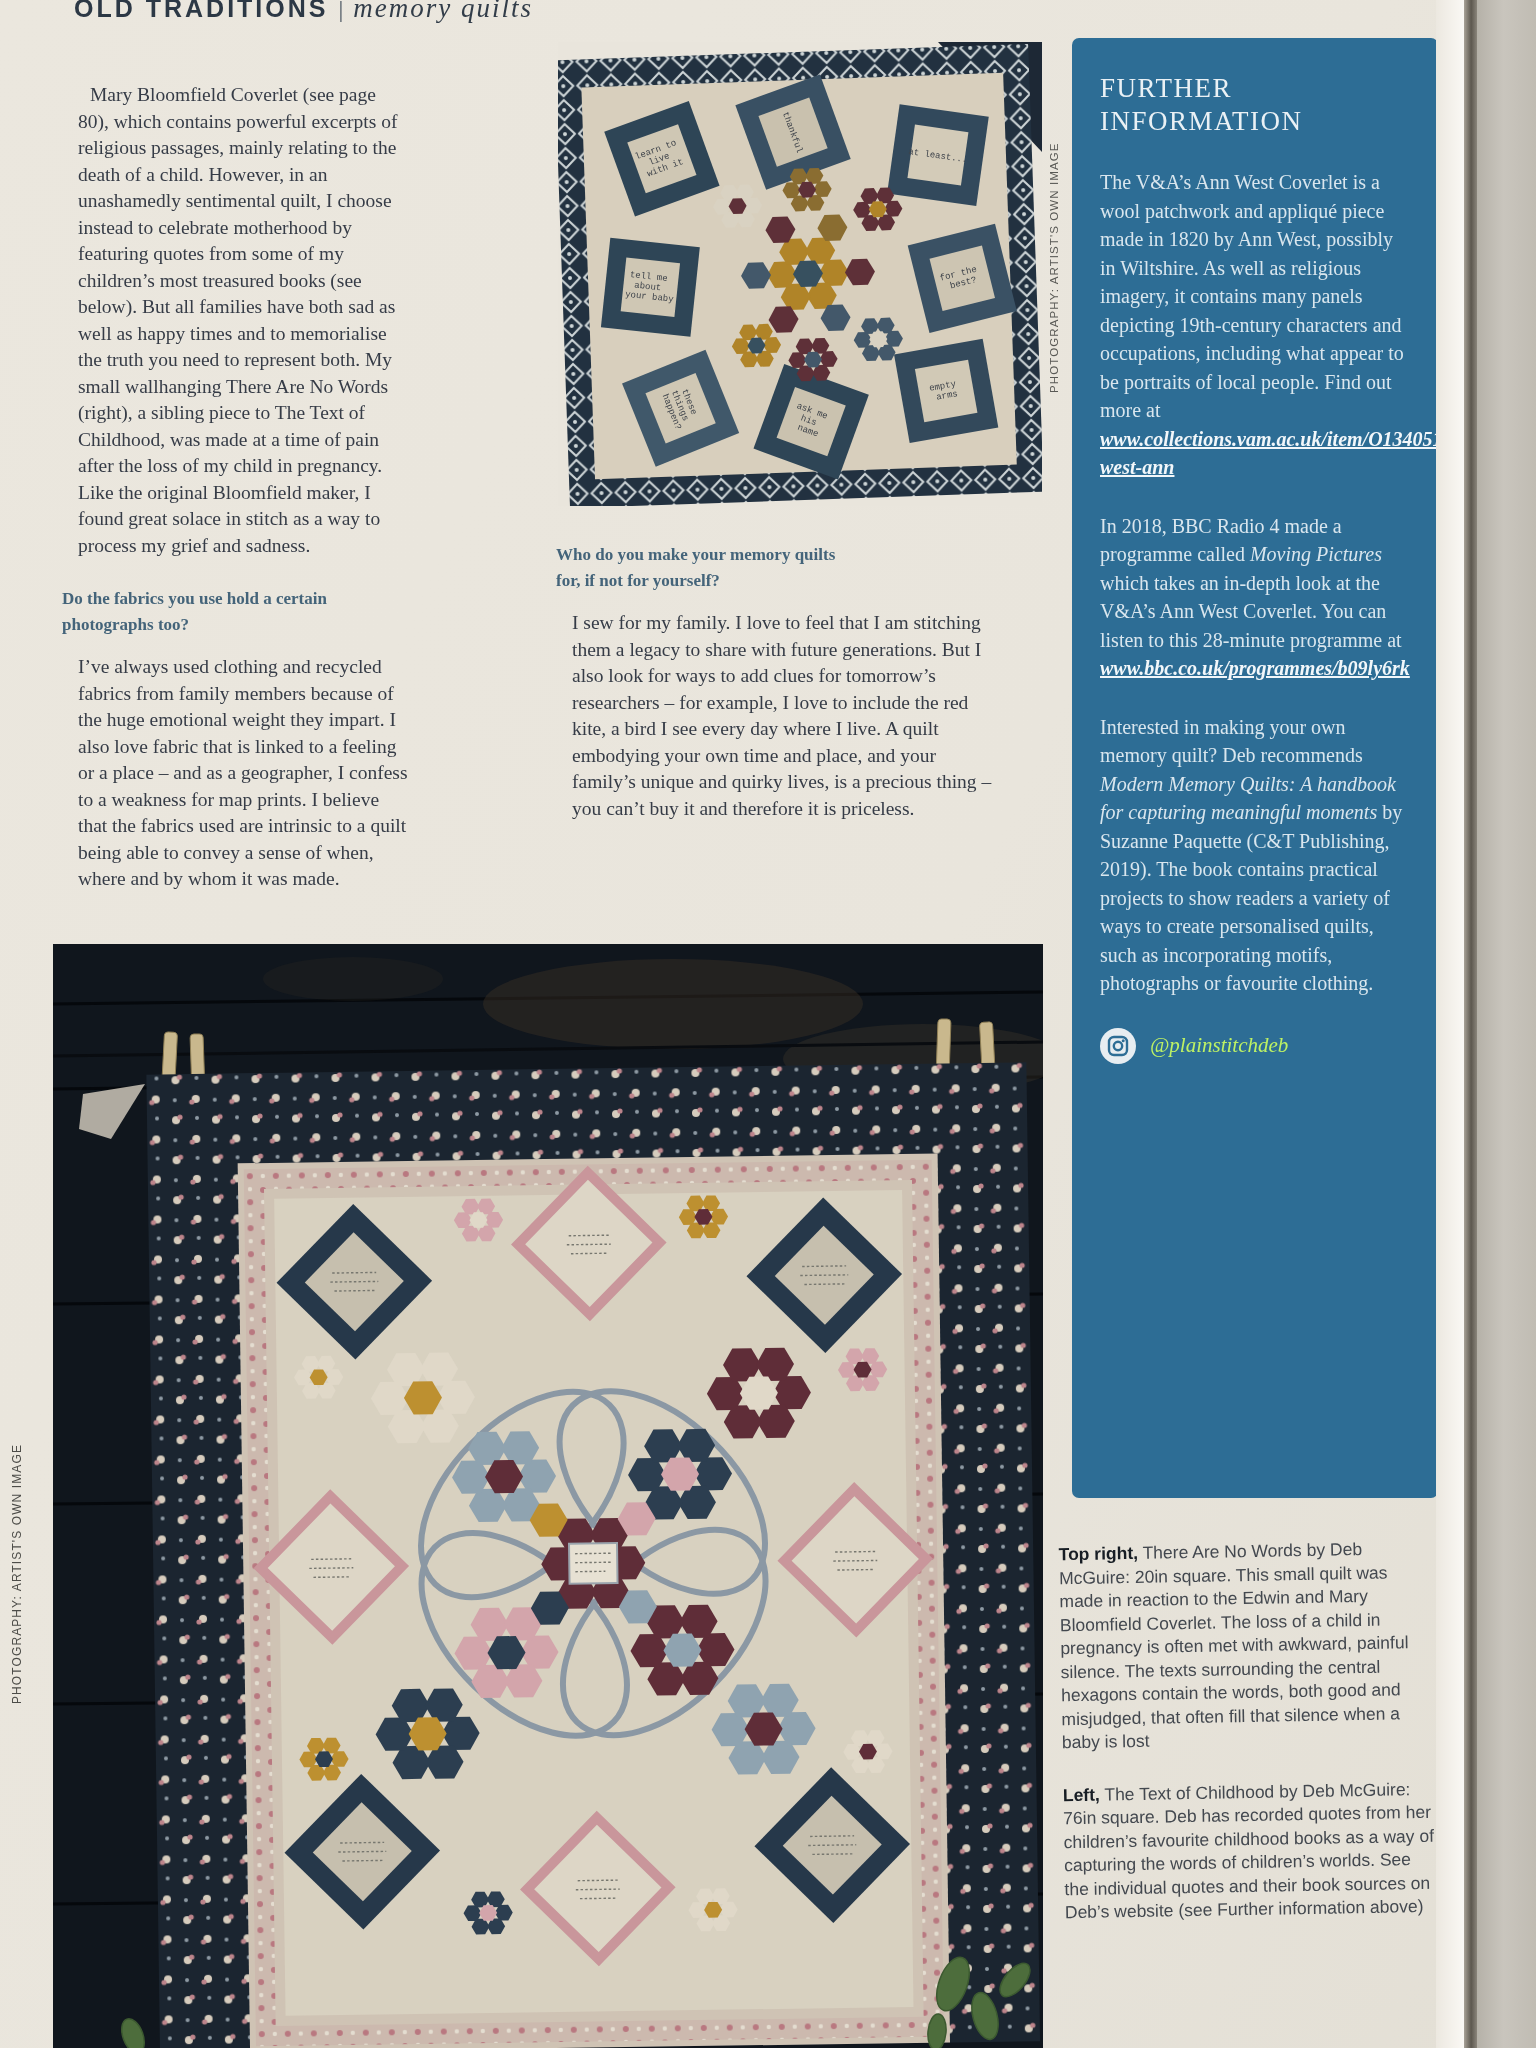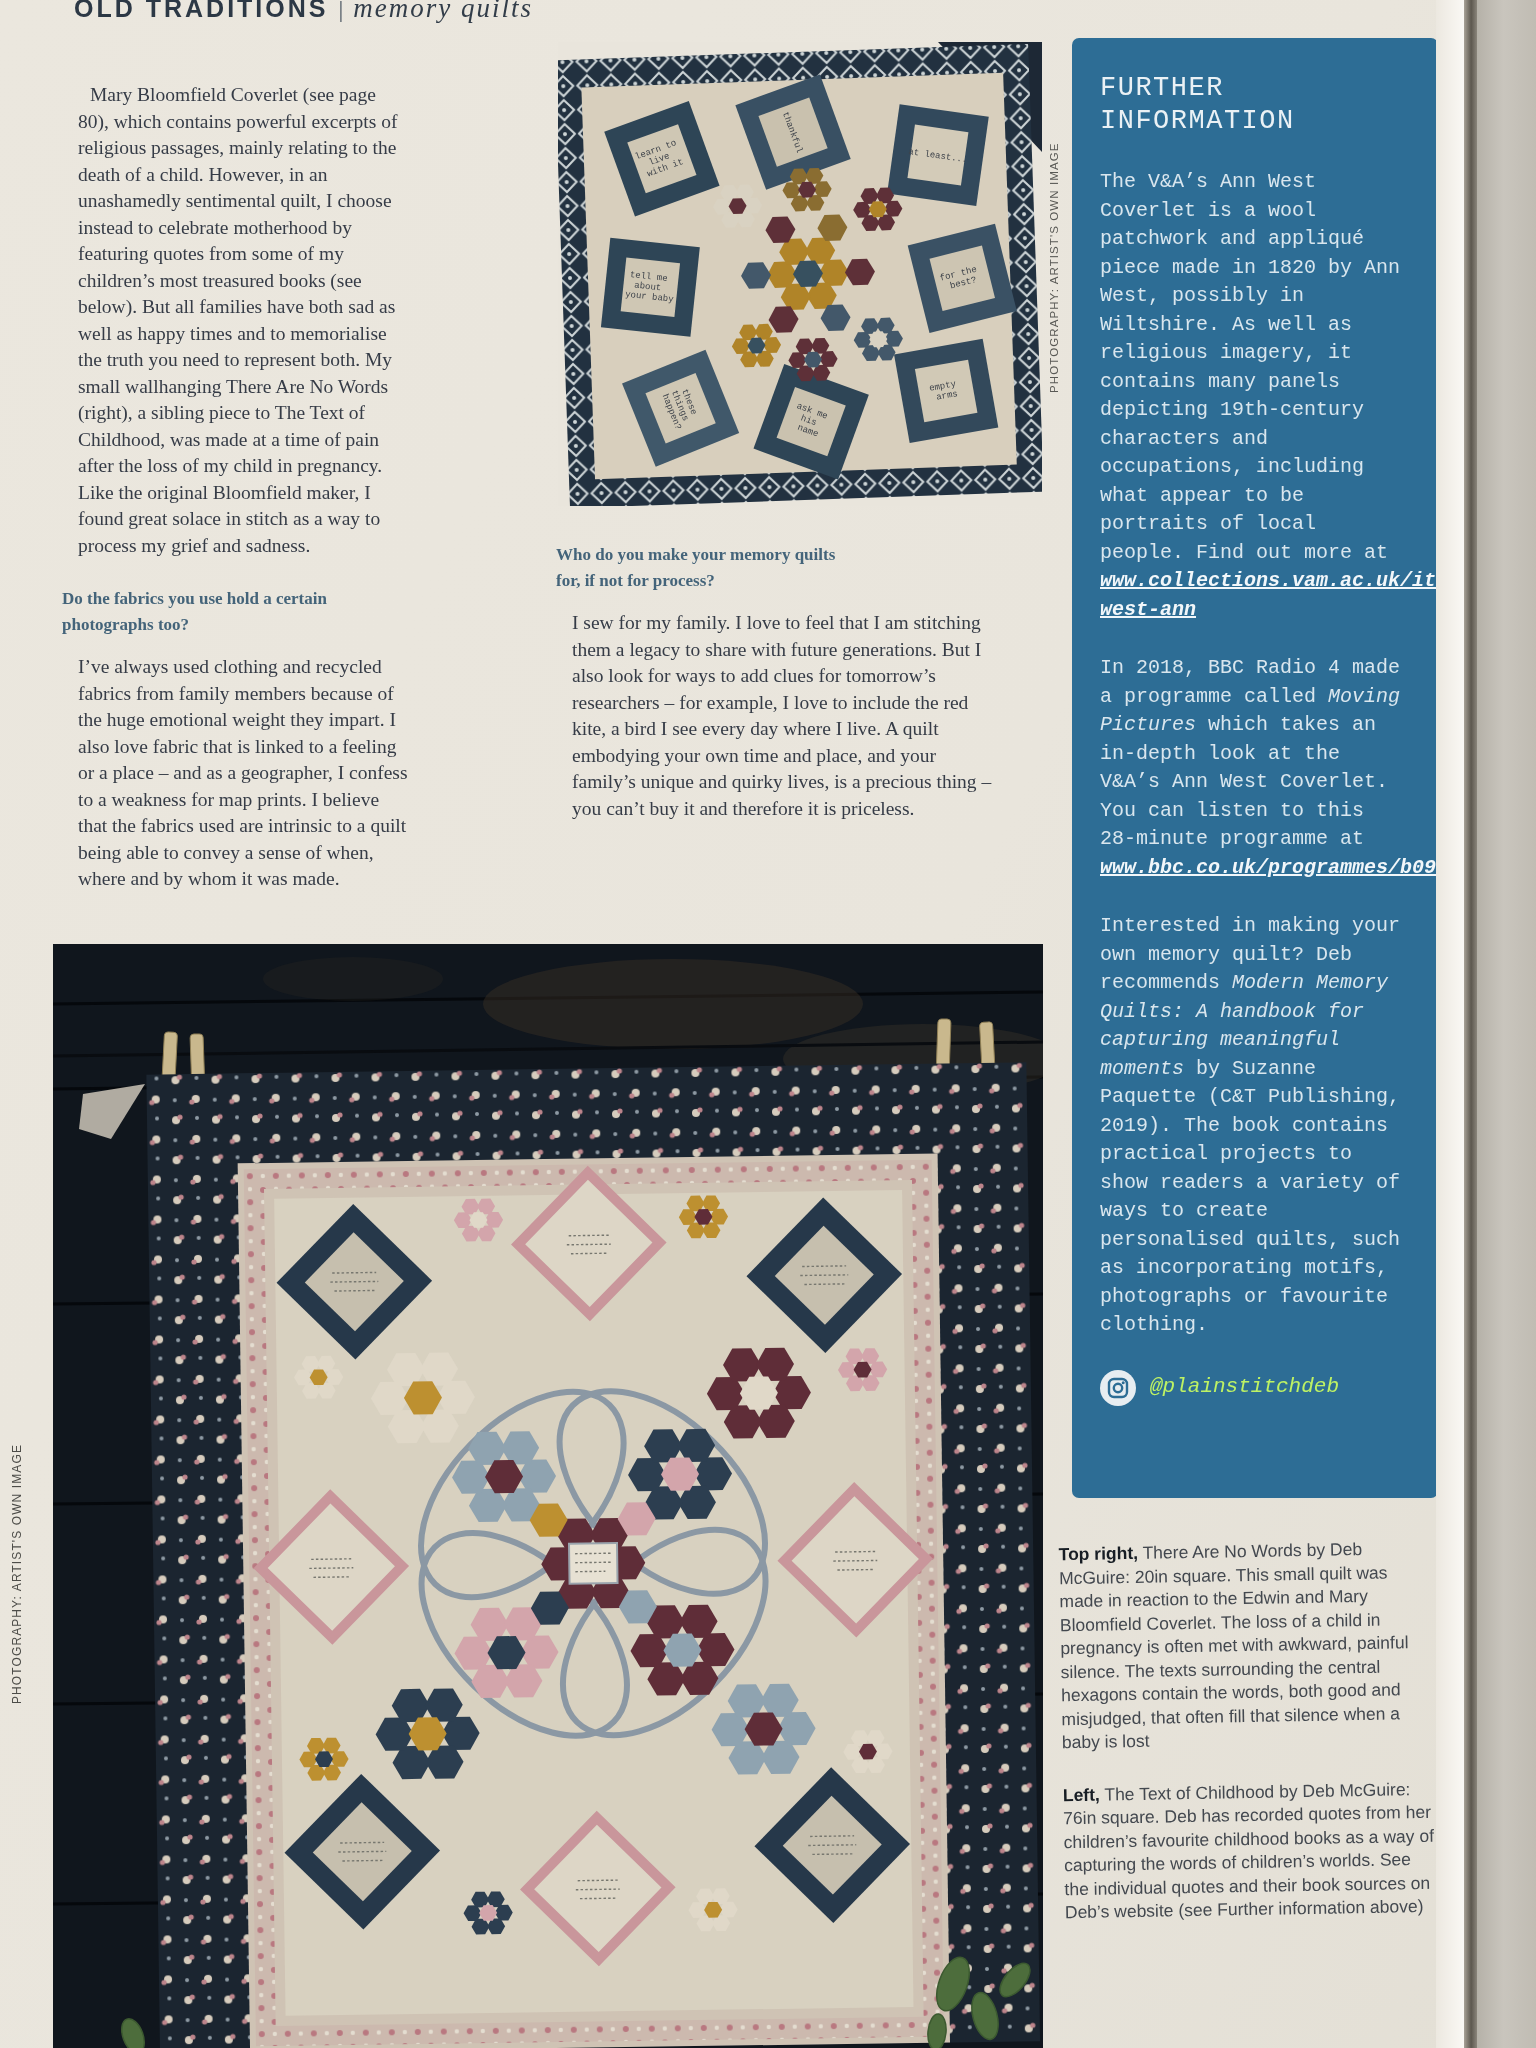--- a/index.html
+++ b/index.html
@@ -27,21 +27,21 @@
   
   .vcredit{position:absolute;font-family:"Liberation Sans",sans-serif;font-size:11.5px;
            letter-spacing:1.1px;color:#595955;white-space:nowrap;
            transform:rotate(-90deg);transform-origin:0 0;}
   .vcredit-top{left:1048px;top:393px;}
   .vcredit-bottom{left:10px;top:1704px;font-size:12px;color:#4c4c48;}
   
   .sidebar{position:absolute;left:1072px;top:38px;width:366px;height:1460px;
            background:#2d6d95;border-radius:7px;box-sizing:border-box;
            padding:34px 26px 0 28px;color:#d9e6ee;
-           font-family:Liberation Mono, monospace;font-size:20px;line-height:28.5px;}
+           font-family:Liberation Serif, serif;font-size:20px;line-height:28.5px;}
   .sidebar h2{margin:0 0 30px 0;font-size:27px;line-height:33px;font-weight:500;
               letter-spacing:1.5px;color:#eaf1f5;}
   .sidebar h2 span{display:block;}
   .sidebar p{margin:0 0 30px 0;}
   .sidebar .link{font-weight:bold;font-style:italic;text-decoration:underline;color:#f2f7fa;}
   .sidebar .ital{font-style:italic;}
   .sb-p3{margin-bottom:36px;}
   .insta-row{display:flex;align-items:center;gap:14px;margin-top:6px;}
   .insta-circle{width:36px;height:36px;border-radius:50%;background:#e7edf1;
                 display:flex;align-items:center;justify-content:center;flex:0 0 auto;}
@@ -79,21 +79,21 @@
     <div class="q-head">
       <span>Do the fabrics you use hold a certain</span>
       <span>photographs too?</span>
     </div>
     <p>I’ve always used clothing and recycled fabrics from family members because of the huge emotional weight they impart. I also love fabric that is linked to a feeling or a place – and as a geographer, I confess to a weakness for map prints. I believe that the fabrics used are intrinsic to a quilt being able to convey a sense of when, where and by whom it was made.</p>
   </div>
 
   <div class="col col2">
     <div class="q-head">
       <span>Who do you make your memory quilts</span>
-      <span>for, if not for process?</span>
+      <span>for, if not for yourself?</span>
     </div>
     <p>I sew for my family. I love to feel that I am stitching them a legacy to share with future generations. But I also look for ways to add clues for tomorrow’s researchers – for example, I love to include the red kite, a bird I see every day where I live. A quilt embodying your own time and place, and your family’s unique and quirky lives, is a precious thing – you can’t buy it and therefore it is priceless.</p>
   </div>
 
   <div class="photo photo-top">
     <svg width="484" height="464" viewBox="0 0 484 464">
       <defs>
         <polygon id="hx15" points="15,0 7.5,13 -7.5,13 -15,0 -7.5,-13 7.5,-13"></polygon>
         <polygon id="hx9" points="9,0 4.5,7.8 -4.5,7.8 -9,0 -4.5,-7.8 4.5,-7.8"></polygon>
         <g id="f15">

